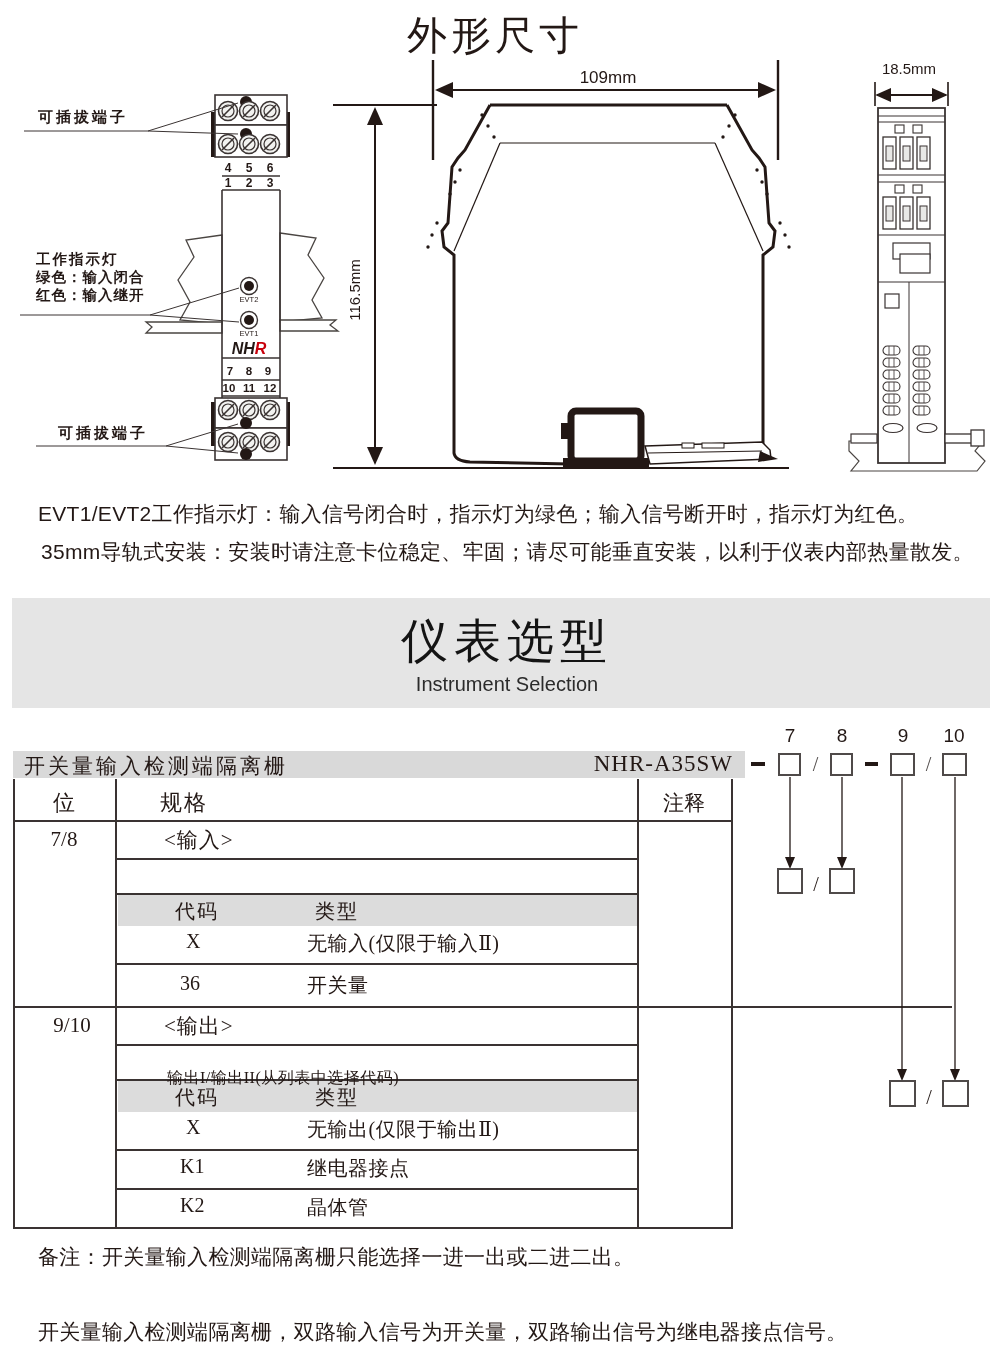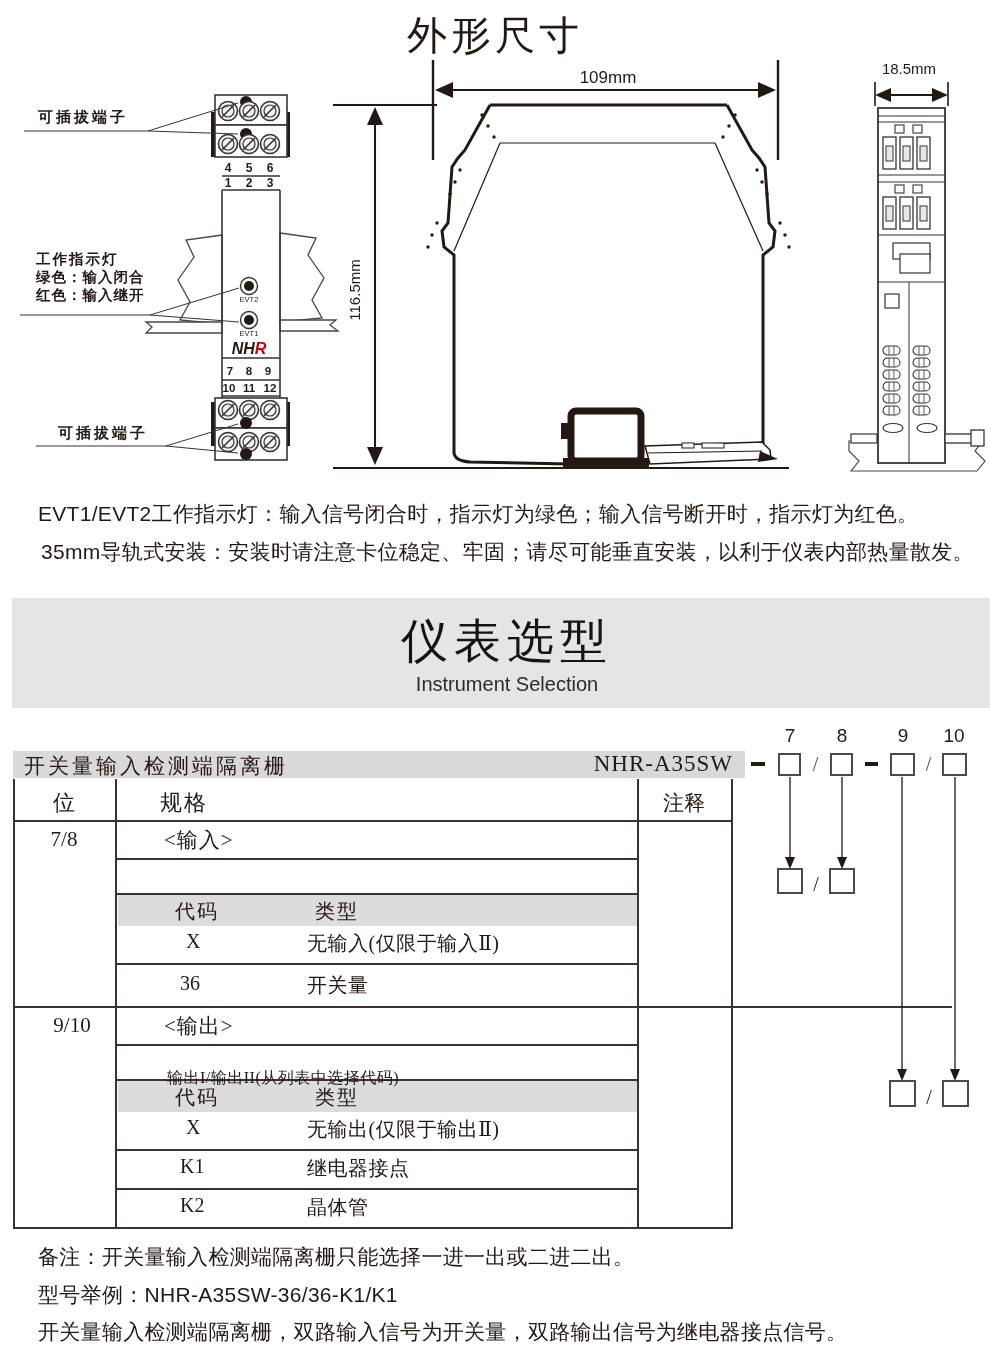--- a/index.html
+++ b/index.html
@@ -362,16 +362,15 @@
   <div class="cell serif b" style="left:175px;top:1084px;font-size:20px;letter-spacing:2px;">代码</div>
   <div class="cell serif b" style="left:315px;top:1084px;font-size:20px;letter-spacing:2px;">类型</div>
   <div class="cell serif" style="left:186px;top:1116px;font-size:20px;">X</div>
   <div class="cell serif" style="left:307px;top:1116px;font-size:20px;letter-spacing:0.5px;">无输出(仅限于输出Ⅱ)</div>
   <div class="cell serif" style="left:180px;top:1155px;font-size:20px;">K1</div>
   <div class="cell serif" style="left:307px;top:1155px;font-size:20px;letter-spacing:0.5px;">继电器接点</div>
   <div class="cell serif" style="left:180px;top:1194px;font-size:20px;">K2</div>
   <div class="cell serif" style="left:307px;top:1194px;font-size:20px;letter-spacing:0.5px;">晶体管</div>
 
   <div class="cell b sans" style="left:38px;top:1243px;font-size:21px;letter-spacing:0.3px;">备注：开关量输入检测端隔离栅只能选择一进一出或二进二出。</div>
-  <div class="cell b sans" style="left:38px;top:1281px;font-size:21px;letter-spacing:0.3px;">型号举例：NHR-A35SW-36/36-K1/K1</div>
   <div class="cell b sans" style="left:38px;top:1318px;font-size:21px;letter-spacing:0.3px;">开关量输入检测端隔离栅，双路输入信号为开关量，双路输出信号为继电器接点信号。</div>
 
 </div>
 
 </body></html>

